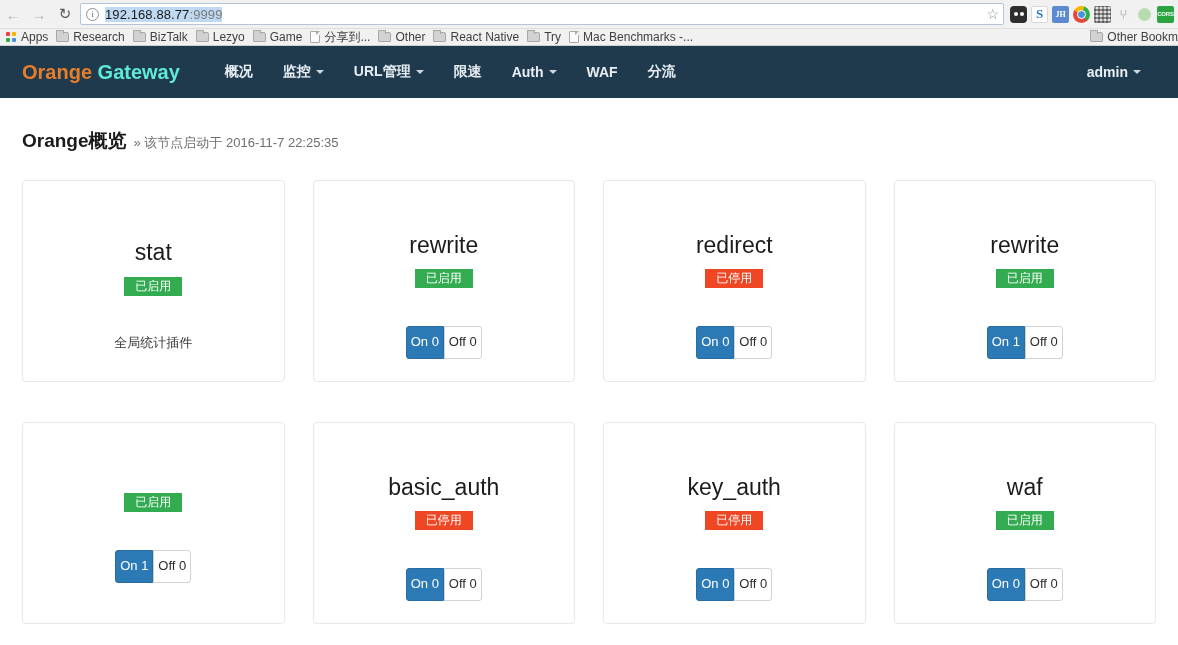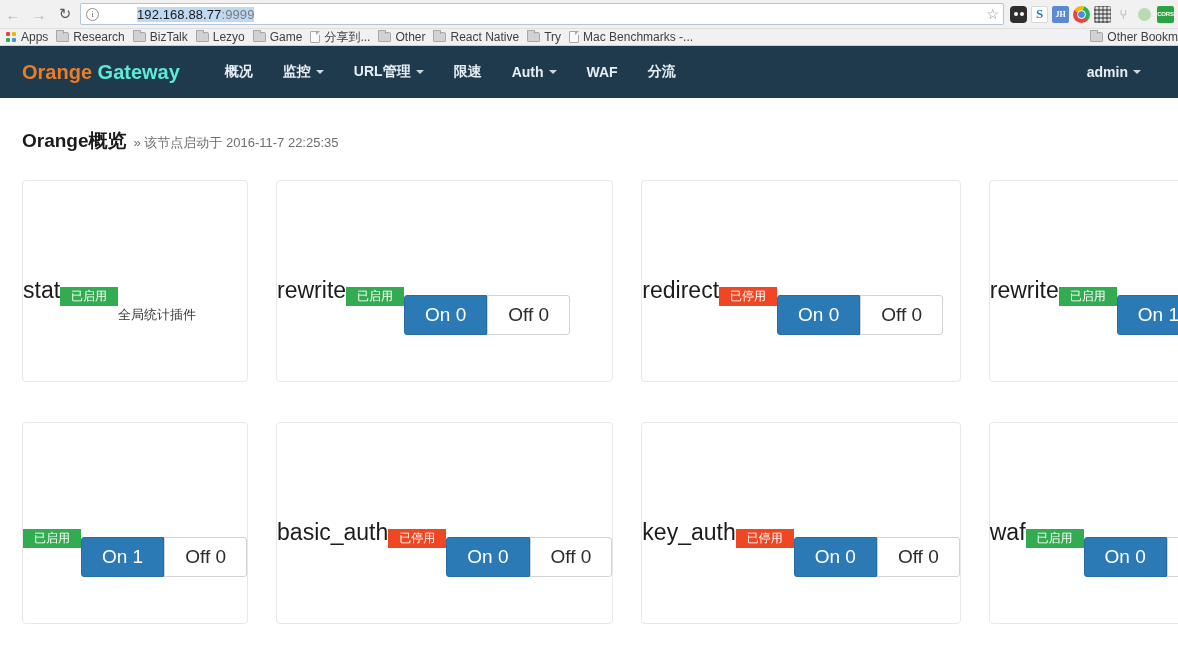--- a/index.html
+++ b/index.html
@@ -57,21 +57,20 @@
     font-family: "Liberation Serif", serif;
     flex: none;
     margin-right: 6px;
   }
   #url-text {
     font-size: 13px;
     color: #202020;
     white-space: nowrap;
     overflow: hidden;
     letter-spacing: 0.1px;
-    margin-left: 32px;
   }
   #url-host { background: #bfd9f2; color: #1a1a1a; }
   #url-port { background: #bfd9f2; color: #7b7b7b; }
   #star-icon {
     margin-left: auto;
     color: #8c8c8c;
     font-size: 14px;
     flex: none;
     padding-left: 6px;
   }
@@ -246,22 +245,24 @@
     grid-template-columns: repeat(4, 1fr);
     column-gap: 28px;
     row-gap: 40px;
   }
   .card {
     background: #fff;
     border: 1px solid #e8e8e8;
     border-radius: 4px;
     height: 202px;
     display: flex;
+    flex-direction: column;
     align-items: center;
     padding-top: 30px;
+    justify-content: center;
   }
   .card-title {
     font-size: 23px;
     color: #1c1c1c;
     line-height: 1.1;
     font-weight: normal;
     margin-bottom: 11px;
     text-align: center;
   }
   .badge {
@@ -278,22 +279,22 @@
   .card-desc {
     margin-top: 38px;
     font-size: 13px;
     color: #3a3a3a;
   }
   .btn-group {
     margin-top: 38px;
     display: flex;
   }
   .btn {
-    font-size: 19px;
-    padding: 7px 20px;
+    font-size: 13px;
+    padding: 7px 4px;
     line-height: 1.3;
     border: 1px solid;
     white-space: nowrap;
   }
   .btn-on {
     background: #2b7ab5;
     border-color: #276da3;
     color: #ffffff;
     border-radius: 3px 0 0 3px;
   }

